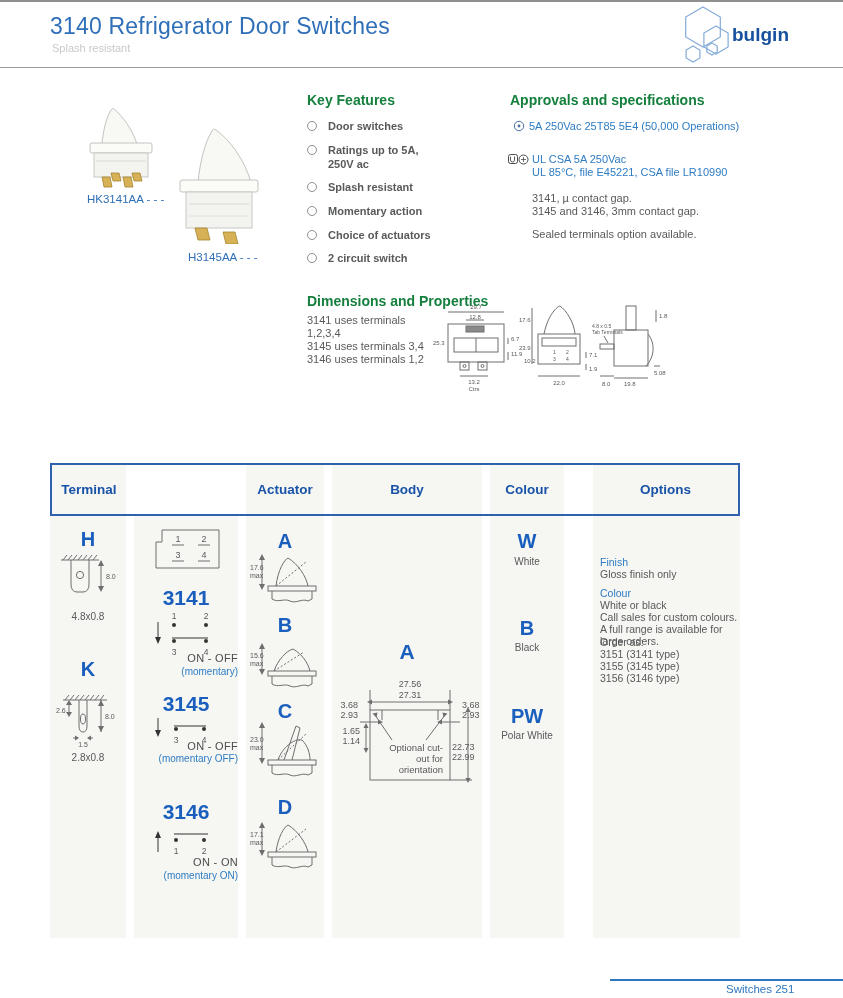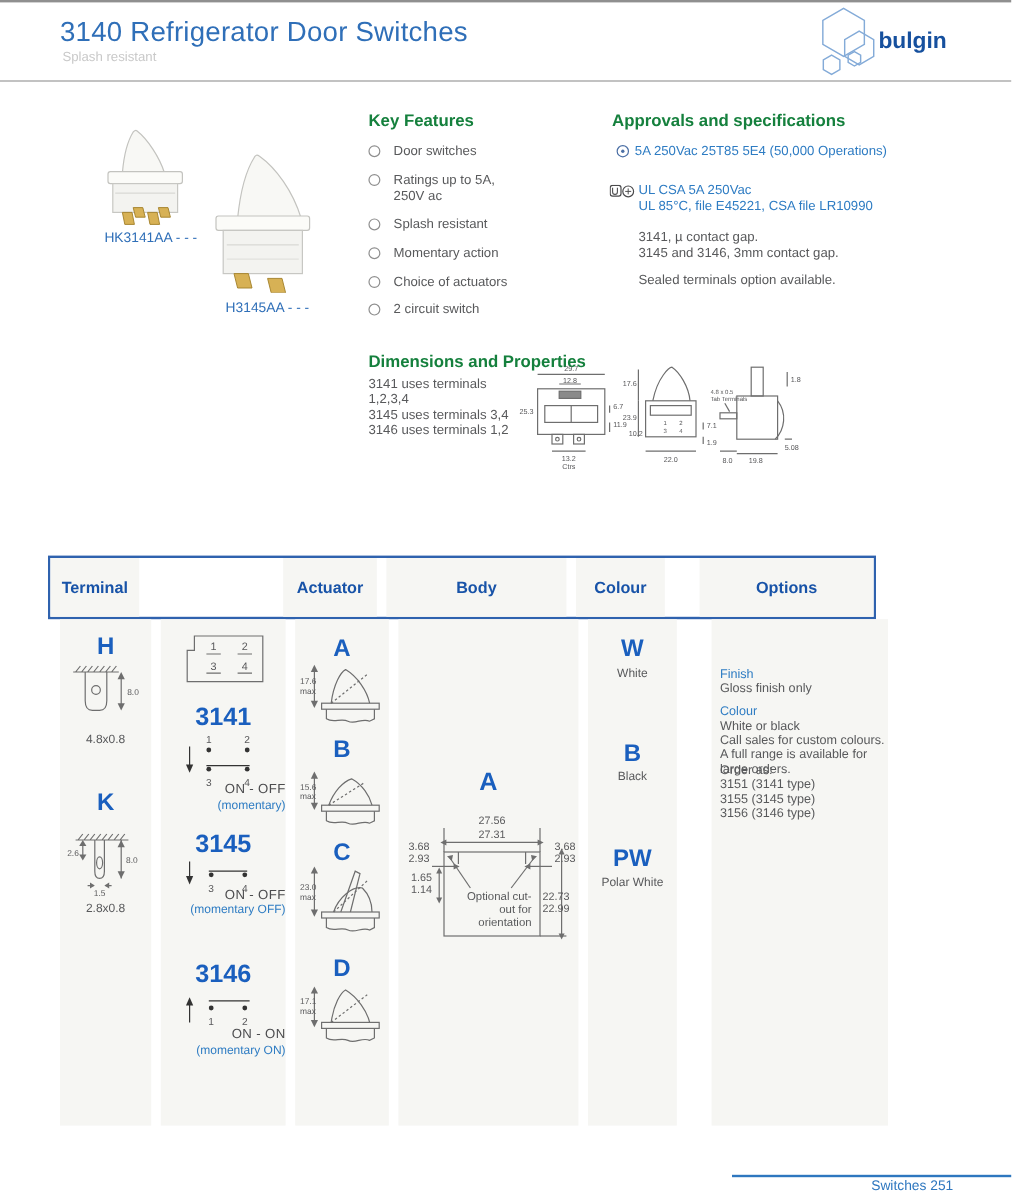--- a/index.html
+++ b/index.html
@@ -10,23 +10,23 @@
   .hdr-border{left:0;top:67px;width:843px;height:1px;background:#9b9b9b;}
   .title{left:50px;top:13px;font-size:23px;color:#2f6fb8;letter-spacing:.2px;}
   .subtitle{left:52px;top:42px;font-size:11px;color:#c9c9c9;}
   .brand{left:732px;top:24px;font-size:19px;font-weight:bold;color:#16509e;}
   .prod-label{font-size:11.5px;color:#2f6fb8;}
   .h2{font-size:14px;font-weight:bold;color:#15803d;}
   .gray{color:#58595b;}
   .blue{color:#2e7cc3;}
   .feat-row{position:absolute;left:307px;display:flex;align-items:flex-start;}
   .bullet{width:8px;height:8px;border:1px solid #8f8f8f;border-radius:50%;margin-top:2px;flex:0 0 auto;}
-  .feat-txt{margin-left:11px;font-size:11px;color:#58595b;width:105px;line-height:14px;}
+  .feat-txt{margin-left:11px;font-size:11px;color:#58595b;width:105px;line-height:14px;font-weight:bold;}
   .small-txt{font-size:11px;line-height:13px;}
-  .hdr-box{left:40px;top:463px;width:690px;height:53px;border:2px solid #2f62ae;box-sizing:border-box;background:#fff;}
+  .hdr-box{left:50px;top:463px;width:690px;height:53px;border:2px solid #2f62ae;box-sizing:border-box;background:#fff;}
   .hdr-cell{position:absolute;top:0;height:49px;background:#f6f6f3;display:flex;align-items:center;justify-content:center;
             font-size:13.5px;font-weight:bold;color:#1853a8;}
   .strip{position:absolute;top:516px;height:422px;background:#f6f6f3;}
   .code{position:absolute;font-weight:bold;color:#1a5fbe;text-align:center;}
   .c20{font-size:20px;} .c21{font-size:21px;}
   .dimcap{position:absolute;font-size:10px;color:#58595b;text-align:center;}
   .mode{position:absolute;font-size:11px;color:#4c4c4e;text-align:right;letter-spacing:.3px;}
   .fnote{position:absolute;font-size:10px;color:#2e7cc3;text-align:right;}
   .note-line{font-size:9.5px;color:#58595b;text-align:center;line-height:13px;}
   .opt{font-size:10.5px;line-height:12px;}

